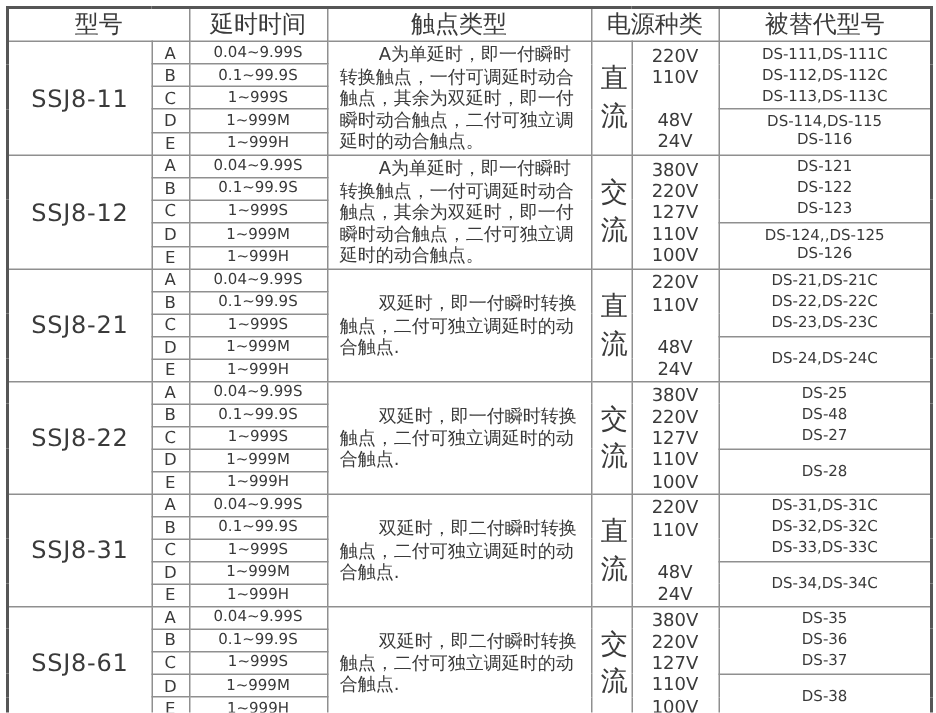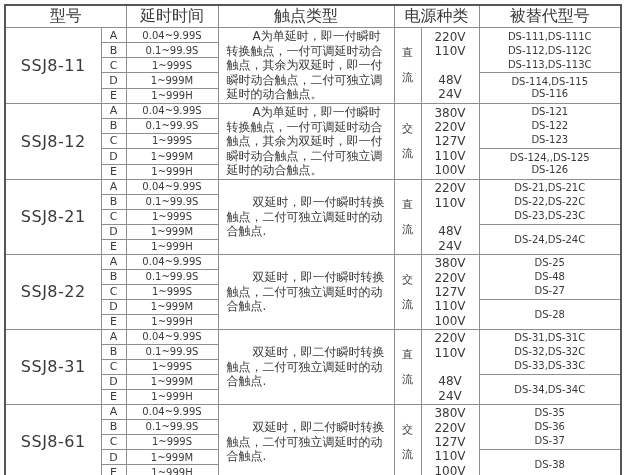--- a/index.html
+++ b/index.html
@@ -16,21 +16,21 @@
   th{font-size:16px;color:#3a3a3a;}
   td.model{font-size:16px;letter-spacing:0.5px;}
   td.lt{font-size:11px;}
   td.tm{font-size:10px;margin-top:10px;}
   td.contact{vertical-align:middle;}
   .cwrap{padding:1px 8px;}
   .c-line{text-align:left;line-height:14.6px;white-space:nowrap;}
   .c-line.first{text-indent:26px;}
   .c-line:empty{display:none;}
   .pt{width:14px;margin:12px auto;line-height:25px;word-break:break-all;
-      white-space:normal;font-size:11px;font-family:Liberation Serif, serif;}
+      white-space:normal;font-size:18px;font-family:Liberation Serif, serif;}
   .vwrap{height:72px;display:flex;flex-direction:column;}
   .v-line{flex:1;display:flex;align-items:center;justify-content:center;
           font-size:12px;}
   .rwrap{display:flex;flex-direction:column;}
   .rtop{height:42px;}
   .rbot{height:24px;}
   .r-line{flex:1;display:flex;align-items:center;justify-content:center;
           font-size:10px;}
   .r-line:empty{display:none;}
 </style>

